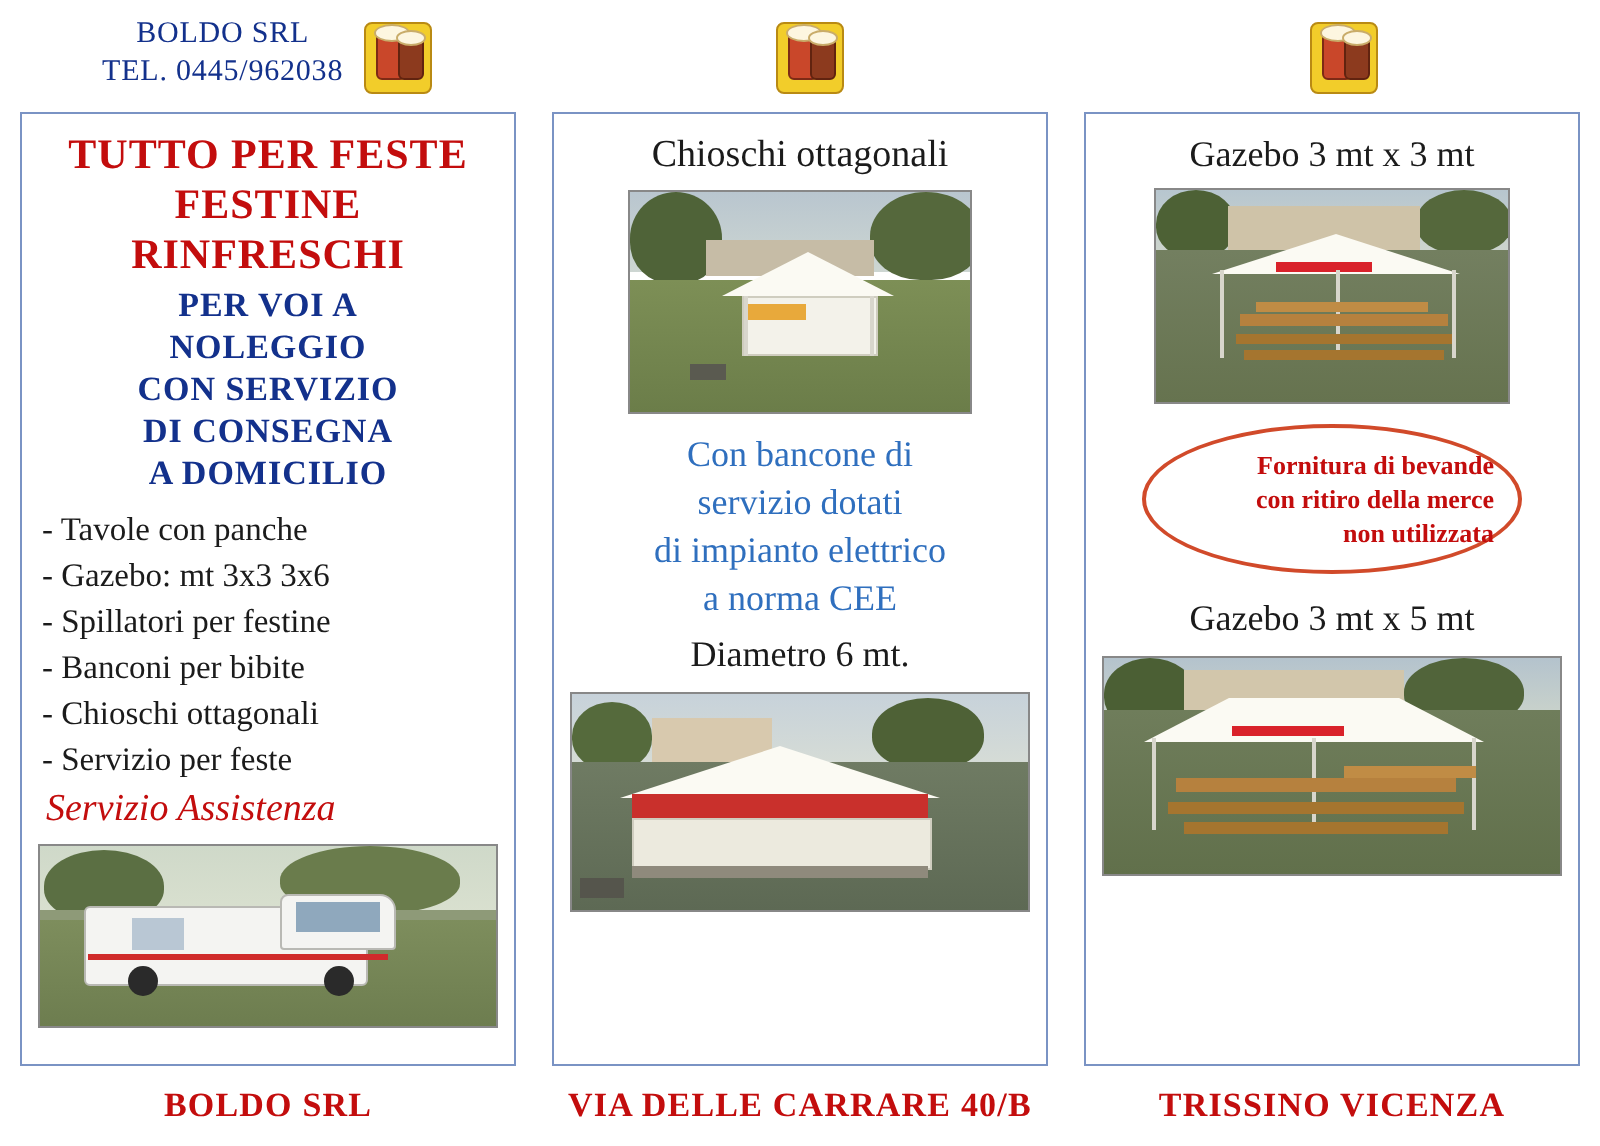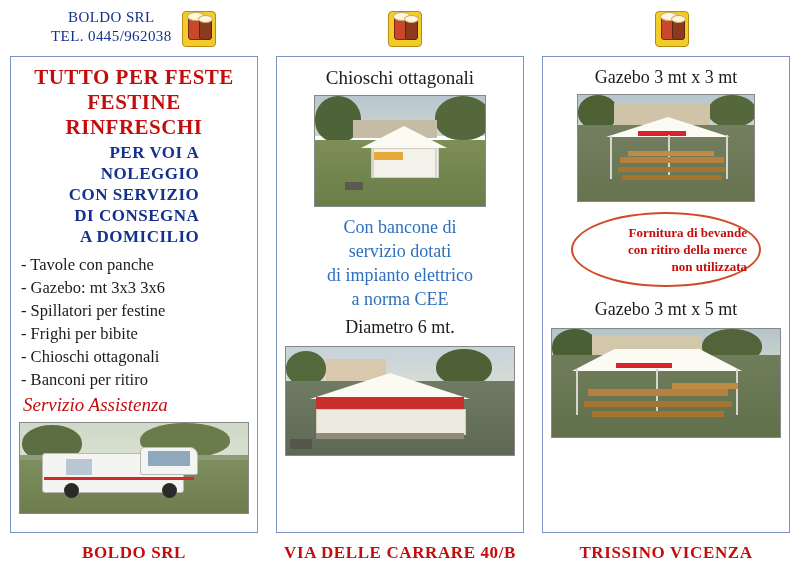--- a/index.html
+++ b/index.html
@@ -127,21 +127,21 @@
     text-align: center;
     letter-spacing: 0.5px;
     margin-top: 2px;
   }
   .c1-sub {
     color: #13318c;
     font-family: "Liberation Serif", serif;
     font-weight: bold;
     font-size: 17px;
     line-height: 21px;
-    text-align: right;
+    text-align: center;
     letter-spacing: 0.5px;
     margin-top: 2px;
   }
   .c1-list {
     align-self: stretch;
     margin-top: 6px;
     color: #1b1b1b;
     font-family: "Liberation Serif", serif;
     font-size: 16.5px;
     line-height: 23px;
@@ -314,23 +314,23 @@
         <div>PER VOI A</div>
         <div>NOLEGGIO</div>
         <div>CON SERVIZIO</div>
         <div>DI CONSEGNA</div>
         <div>A DOMICILIO</div>
       </div>
       <div class="c1-list">
         <div>- Tavole con panche</div>
         <div>- Gazebo: mt 3x3  3x6</div>
         <div>- Spillatori per festine</div>
-        <div>- Frighi per bibite</div>
+        <div>- Banconi per bibite</div>
         <div>- Chioschi ottagonali</div>
-        <div>- Banconi per ritiro</div>
+        <div>- Servizio per feste</div>
       </div>
       <div class="c1-script">Servizio Assistenza</div>
 
       <div class="photo" style="width:100%;height:92px;margin-top:6px;">
         <div class="ph-sky" style="height:34px;background:linear-gradient(#cfd9c9,#d9e0cf);"></div>
         <div class="ph-tree" style="left:2px;top:2px;width:60px;height:36px;background:#5b6f43;"></div>
         <div class="ph-tree" style="left:120px;top:0px;width:90px;height:34px;background:#6a7c4c;"></div>
         <div class="ph-grass" style="height:58px;background:linear-gradient(#7f8f5e,#6d7d4f);"></div>
         <div class="ph-dark" style="left:0;top:32px;width:100%;height:5px;background:#8e9a78;"></div>
 

